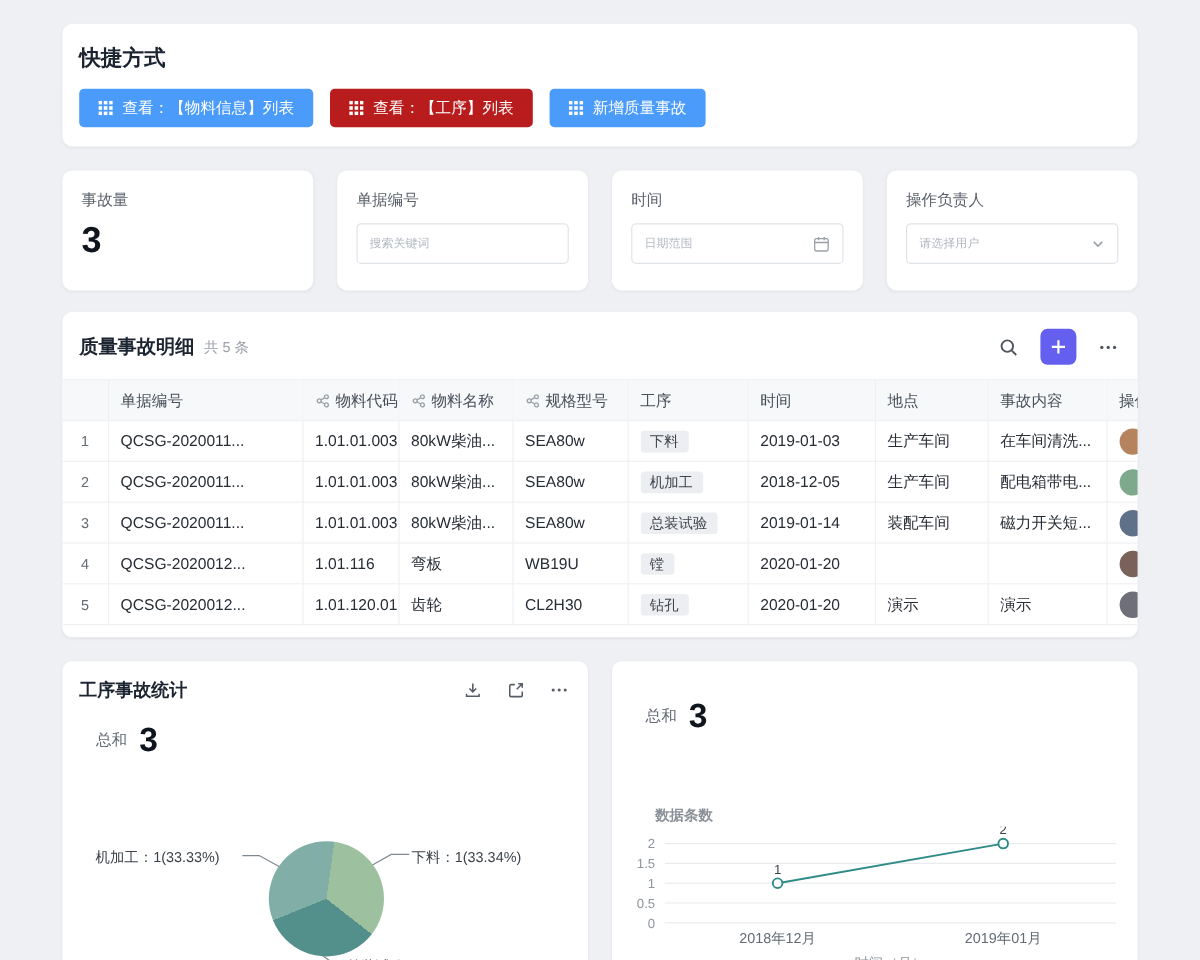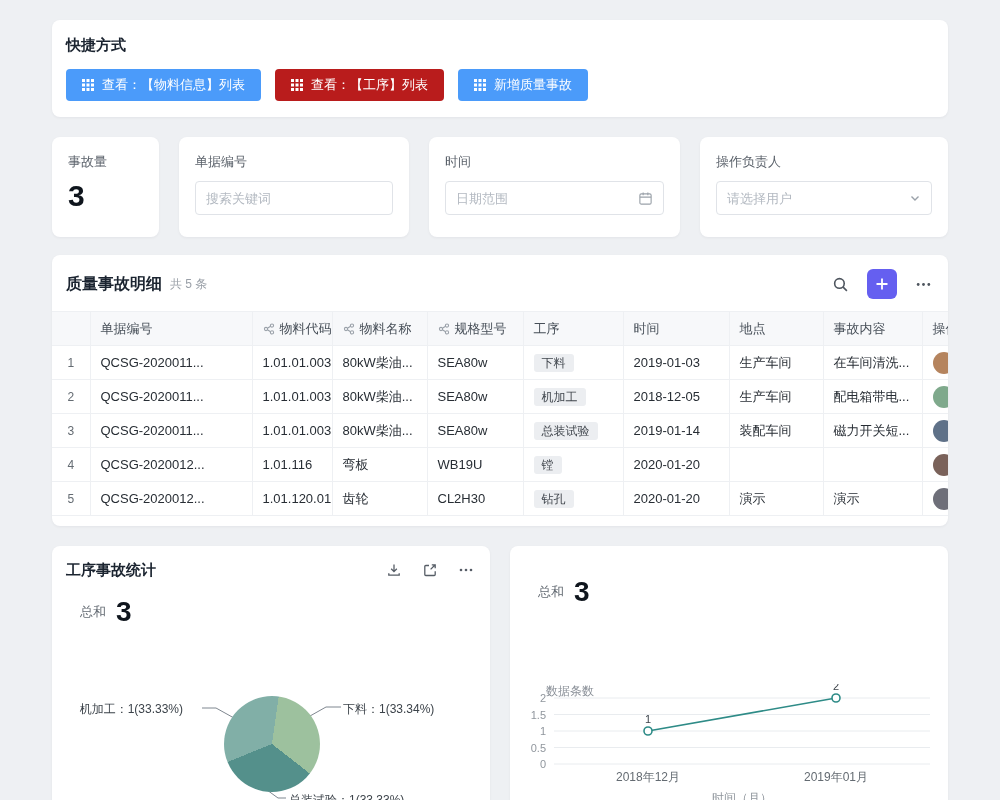--- a/index.html
+++ b/index.html
@@ -11,42 +11,42 @@
   }
   .page { padding: 20px 52px 0; }
   .card {
     background: #fff;
     border-radius: 8px;
     box-shadow: 0 1px 3px rgba(15,23,42,.05);
   }
 
   
   .sc-card { padding: 16px 14px; margin-bottom: 20px; }
-  .sc-title { font-size: 15px; font-weight: 700; color: #1b2430; margin-bottom: 14px; }
+  .sc-title { font-size: 18px; font-weight: 700; color: #1b2430; margin-bottom: 14px; }
   .sc-btns { display: flex; gap: 14px; }
   .sc-btn {
     display: inline-flex; align-items: center; gap: 8px;
     height: 32px; padding: 0 16px; border: none; border-radius: 4px;
     color: #fff; font-size: 13px; cursor: pointer; white-space: nowrap;
     font-family: inherit;
   }
   .ic { display: inline-flex; align-items: center; }
 
   
   .filter-row { display: grid; grid-template-columns: repeat(4, 1fr); gap: 20px; margin-bottom: 18px; }
   .f-card { padding: 16px; height: 100px; }
   .f-label { font-size: 13px; color: #5a616a; }
   .stat-num { font-size: 30px; font-weight: 700; color: #0f151d; margin-top: 8px; }
   .input {
     margin-top: 10px; height: 34px; border: 1px solid #e0e3e8; border-radius: 4px;
     display: flex; align-items: center; padding: 0 10px; gap: 6px; background: #fff;
   }
   .input input {
     border: none; outline: none; flex: 1; min-width: 0;
-    font-size: 13px; font-family: inherit; color: #333; background: transparent;
+    font-size: 10px; font-family: inherit; color: #333; background: transparent;
   }
   .input input::placeholder { color: #b3b9c1; }
 
   
   .t-card { margin-bottom: 20px; overflow: hidden; padding-bottom: 10px; }
   .t-head { display: flex; align-items: center; padding: 14px 14px 12px; }
   .t-title { font-size: 16px; font-weight: 700; color: #1b2430; }
   .t-count { font-size: 12px; color: #9aa0a8; margin-left: 8px; }
   .t-icons { margin-left: auto; display: flex; align-items: center; gap: 16px; }
   .icon-btn { background: none; border: none; cursor: pointer; display: inline-flex; padding: 2px; }
@@ -79,21 +79,21 @@
   .total-value { font-size: 28px; font-weight: 700; color: #0f151d; line-height: 1; }
 
   .pie-area { position: absolute; inset: 0; pointer-events: none; }
   .pie { position: absolute; left: 172px; top: 150px; width: 96px; height: 96px; border-radius: 50%; pointer-events: auto; }
   .pie-label { position: absolute; font-size: 12px; color: #3c434a; white-space: nowrap; }
   .pl-left  { right: 307px; top: 155px; }
   .pl-right { left: 291px; top: 155px; }
   .pl-bottom{ left: 237px; top: 246px; }
   .leader-svg { position: absolute; inset: 0; }
 
-  .series-label { position: absolute; left: 36px; top: 137px; font-size: 12px; color: #8b9199; }
+  .series-label { position: absolute; left: 36px; top: 120px; font-size: 12px; color: #8b9199; font-weight: bold; }
   .line-svg { position: absolute; left: 0; top: 138px; }
 </style>
 </head>
 <body>
 
 <div class="page">
 
   <section class="card sc-card">
     <div class="sc-title">快捷方式</div>
     <div class="sc-btns">

